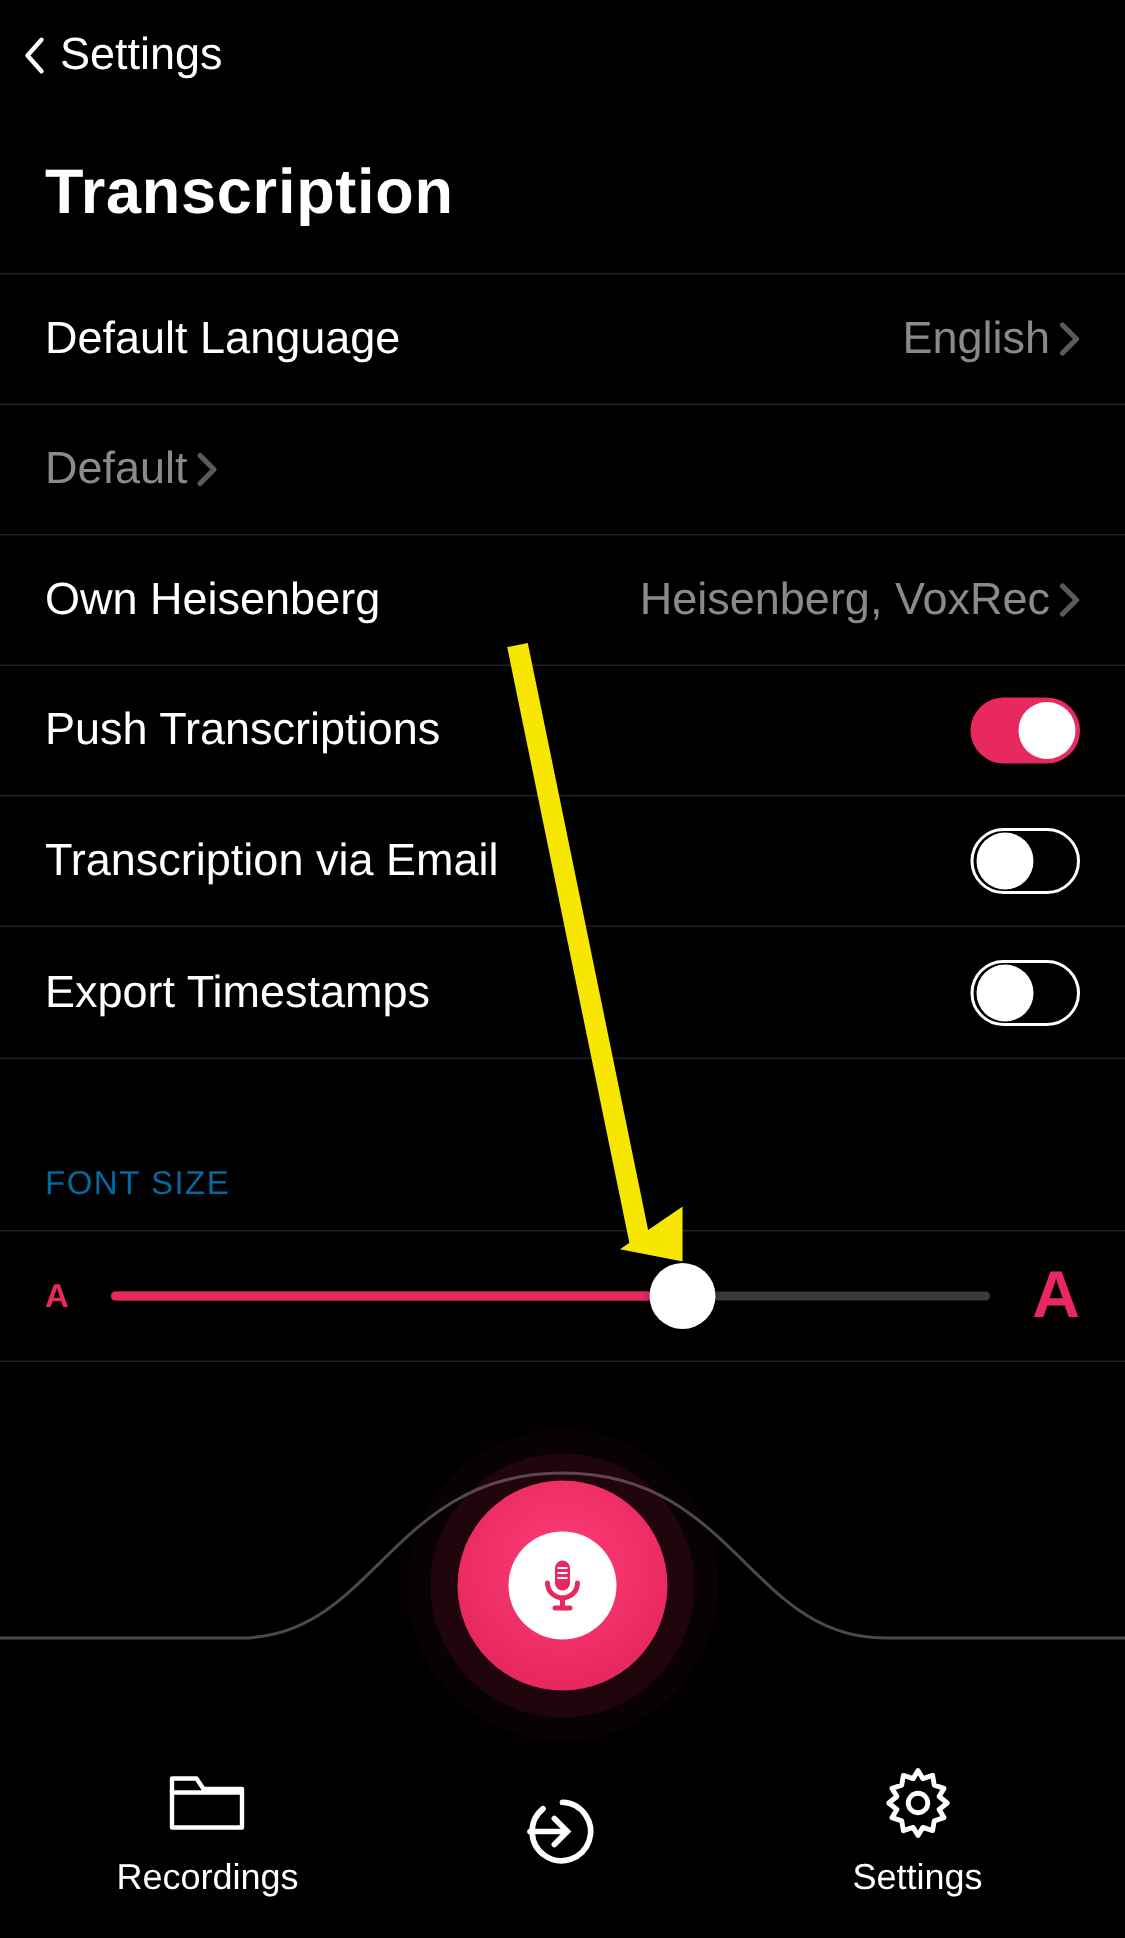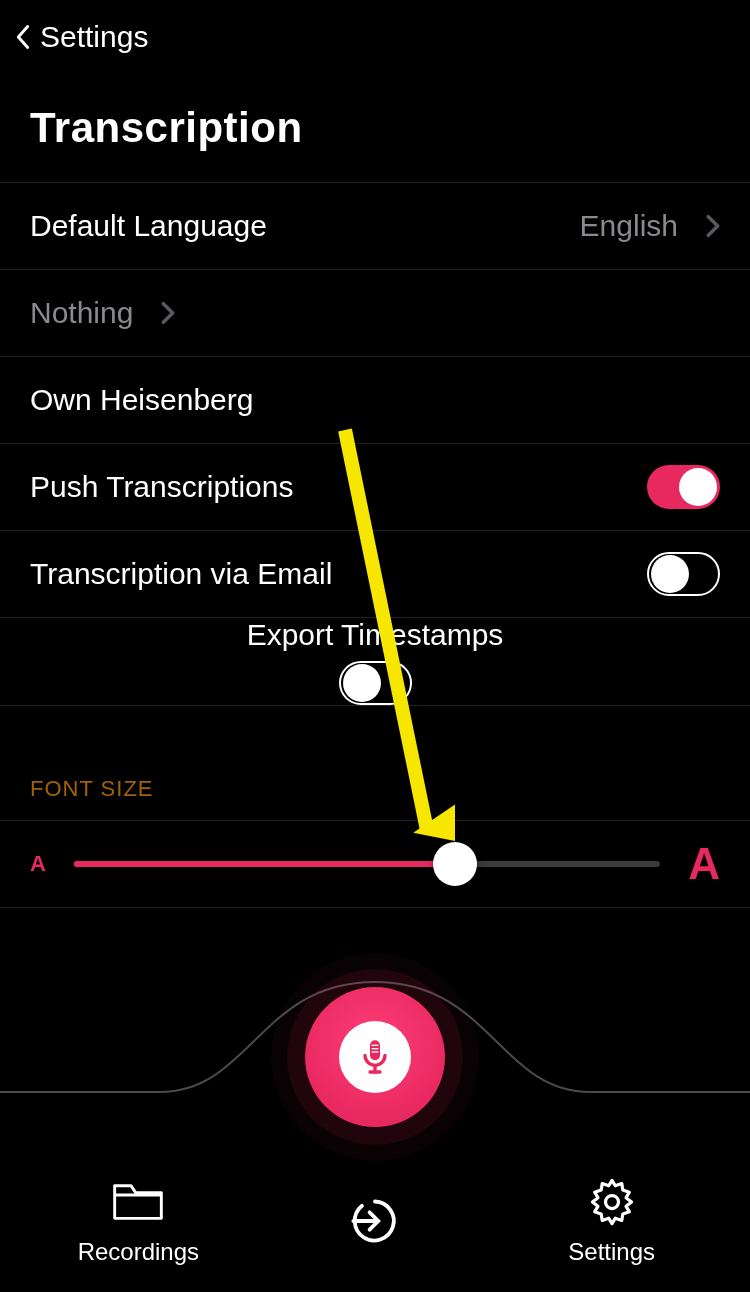--- a/index.html
+++ b/index.html
@@ -35,43 +35,43 @@
     border-bottom: 1px solid #222;
   }
   .row {
     display: flex;
     align-items: center;
     justify-content: space-between;
     height: 87px;
     padding: 0 30px;
     border-bottom: 1px solid #222;
   }
-  .row:last-child { border-bottom: none; flex-direction: column; }
+  .row:last-child { border-bottom: none; }
   .row-label { font-size: 30px; font-weight: 400; color: #fff; }
-  .row-value-wrap { display: flex; align-items: center; gap: 28px; }
+  .row-value-wrap { display: flex; align-items: center; gap: 6px; }
   .row-value { font-size: 30px; color: #8a8a8e; }
   .chevron { width: 14px; height: 24px; }
   .chevron svg { stroke: #5a5a5e; }
   .toggle {
     width: 73px; height: 44px; border-radius: 22px;
     position: relative;
     transition: background .2s;
   }
   .toggle.on { background: #e8295f; }
   .toggle.off { background: #000; border: 2px solid #fff; }
   .toggle .knob {
     position: absolute; top: 3px;
     width: 38px; height: 38px; border-radius: 50%;
     background: #fff;
   }
   .toggle.on .knob { right: 3px; }
   .toggle.off .knob { left: 2px; top: 1px; width: 38px; height: 38px; }
   .section-header {
     font-size: 22px;
-    color: #a16207;
+    color: #0369a1;
     letter-spacing: 1px;
     padding: 70px 30px 18px 30px;
   }
   .slider-box {
     border-top: 1px solid #222;
     border-bottom: 1px solid #222;
     height: 88px;
     display: flex;
     align-items: center;
     padding: 0 30px;
@@ -161,31 +161,39 @@
       <span class="chevron">
         <svg viewBox="0 0 12 20" width="14" height="24" fill="none" stroke-width="3" stroke-linecap="round" stroke-linejoin="round">
             <polyline points="2,2 10,10 2,18"></polyline>
           </svg>
       </span>
     </span>
   </div>
 
   <div class="row">
     <span class="row-value-wrap">
-      <span class="row-value">Nothing</span>
+      <span class="row-value">Default</span>
       <span class="chevron">
         <svg viewBox="0 0 12 20" width="14" height="24" fill="none" stroke-width="3" stroke-linecap="round" stroke-linejoin="round">
             <polyline points="2,2 10,10 2,18"></polyline>
           </svg>
       </span>
     </span>
   </div>
 
   <div class="row">
     <span class="row-label">Own Heisenberg</span>
+    <span class="row-value-wrap">
+      <span class="row-value">Heisenberg, VoxRec</span>
+      <span class="chevron">
+        <svg viewBox="0 0 12 20" width="14" height="24" fill="none" stroke-width="3" stroke-linecap="round" stroke-linejoin="round">
+            <polyline points="2,2 10,10 2,18"></polyline>
+          </svg>
+      </span>
+    </span>
   </div>
 
   <div class="row">
     <span class="row-label">Push Transcriptions</span>
     <div class="toggle on">
         <div class="knob"></div>
       </div>
   </div>
 
   <div class="row">

